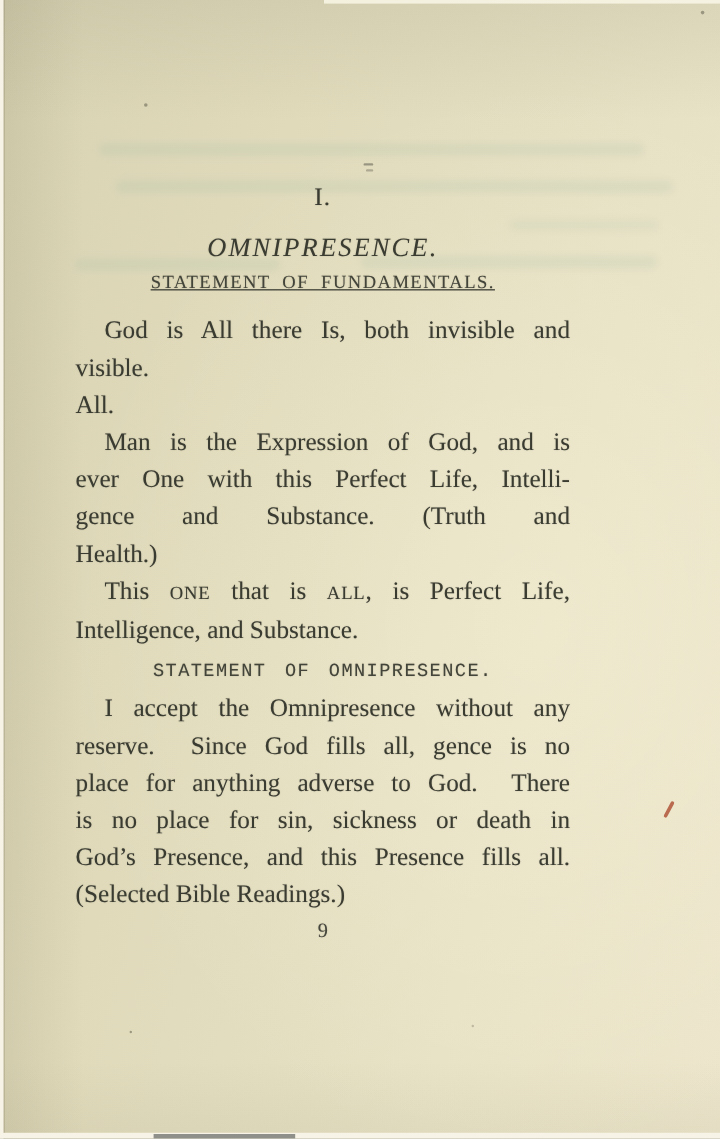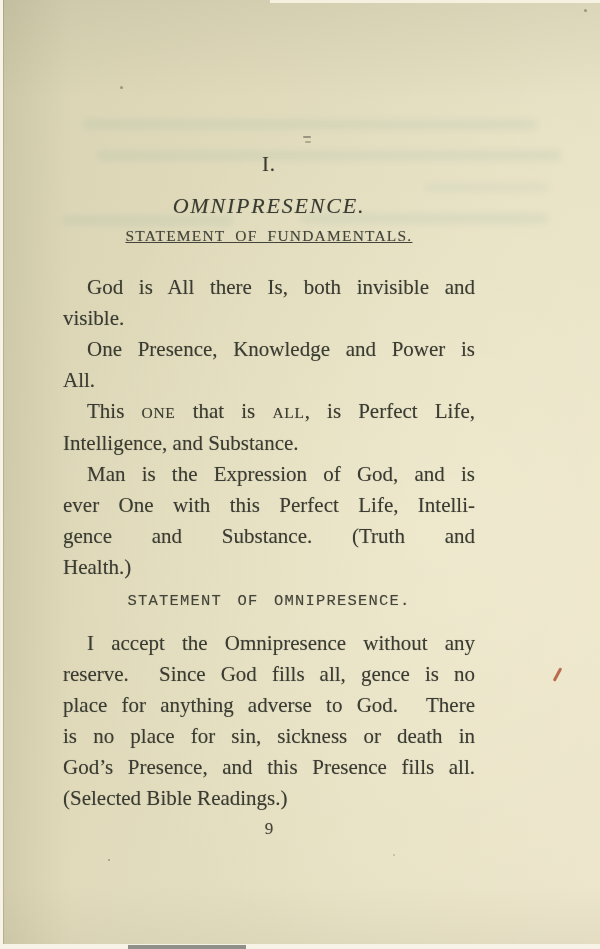--- a/index.html
+++ b/index.html
@@ -42,22 +42,22 @@
   .edge-top-right{top:0;right:0;width:330px;height:3px;background:rgba(250,247,232,0.85);}
 
   
   .textblock{position:absolute;left:63px;top:0;width:412px;
     text-shadow:0 0 1px rgba(58,59,49,0.35);}
   .chapter-number{margin-top:153px;text-align:center;font-size:21px;line-height:23px;letter-spacing:1px;}
   .chapter-title{margin-top:17px;text-align:center;font-size:22px;line-height:26px;letter-spacing:1.8px;font-style:italic;}
   .section-heading{text-align:center;font-size:15.5px;line-height:18px;letter-spacing:1.2px;word-spacing:5px;color:var(--ink-soft);}
   .sh1{margin-top:8px;text-decoration:underline;}
   .sh2{margin-top:9px;font-family:Liberation Mono, monospace;}
-  .paragraphs{margin-top:27px;}
-  #omnipresence-paragraphs{margin-top:18px;}
+  .paragraphs{margin-top:15px;}
+  #omnipresence-paragraphs{margin-top:7px;}
   .para{margin:0;}
   .line{font-size:21px;line-height:31px;text-align:justify;white-space:pre-wrap;}
   .line.just{text-align-last:justify;}
   .line.first{text-indent:24px;}
   .sc{font-size:0.74em;letter-spacing:0.7px;}
   .page-number{margin-top:4px;text-align:center;font-size:17px;line-height:22px;color:#45463c;}
 </style>
 </head>
 <body>
 
@@ -87,32 +87,31 @@
   <div class="textblock">
     <div class="chapter-number">I.</div>
     <div class="chapter-title">OMNIPRESENCE.</div>
     <div class="section-heading sh1">STATEMENT OF FUNDAMENTALS.</div>
     <div class="paragraphs" id="fundamentals-paragraphs">
         <div class="para">
           <div class="line first just"><span>God is All there Is, both invisible and</span></div>
           <div class="line"><span>visible.</span></div>
         </div>
         <div class="para">
-          <div class="line first just"><span>One Presence, Knowledge and Power is</span></div>
           <div class="line"><span>All.</span></div>
-        </div>
-        <div class="para">
-          <div class="line first just"><span>This </span><span class="sc">ONE</span><span> that is </span><span class="sc">ALL</span><span>, is Perfect Life,</span></div>
-          <div class="line"><span>Intelligence, and Substance.</span></div>
         </div>
         <div class="para">
           <div class="line first just"><span>Man is the Expression of God, and is</span></div>
           <div class="line just"><span>ever One with this Perfect Life, Intelli-</span></div>
           <div class="line just"><span>gence and Substance. (Truth and</span></div>
           <div class="line"><span>Health.)</span></div>
+        </div>
+        <div class="para">
+          <div class="line first just"><span>This </span><span class="sc">ONE</span><span> that is </span><span class="sc">ALL</span><span>, is Perfect Life,</span></div>
+          <div class="line"><span>Intelligence, and Substance.</span></div>
         </div>
       </div>
     <div class="section-heading sh2">STATEMENT OF OMNIPRESENCE.</div>
     <div class="paragraphs" id="omnipresence-paragraphs">
         <div class="para">
           <div class="line first just"><span>I accept the Omnipresence without any</span></div>
           <div class="line just"><span>reserve.  Since God fills all, gence is no</span></div>
           <div class="line just"><span>place for anything adverse to God.  There</span></div>
           <div class="line just"><span>is no place for sin, sickness or death in</span></div>
           <div class="line just"><span>God’s Presence, and this Presence fills all.</span></div>

